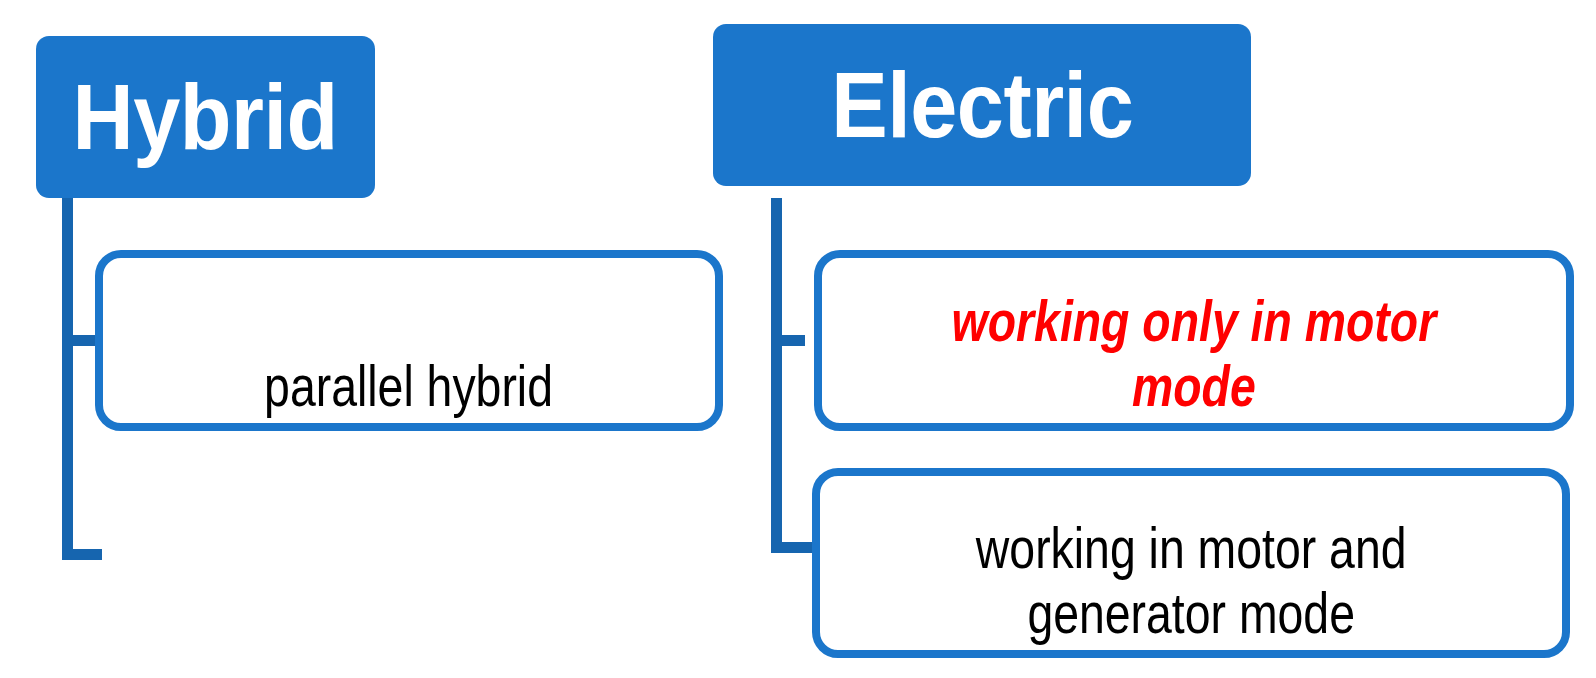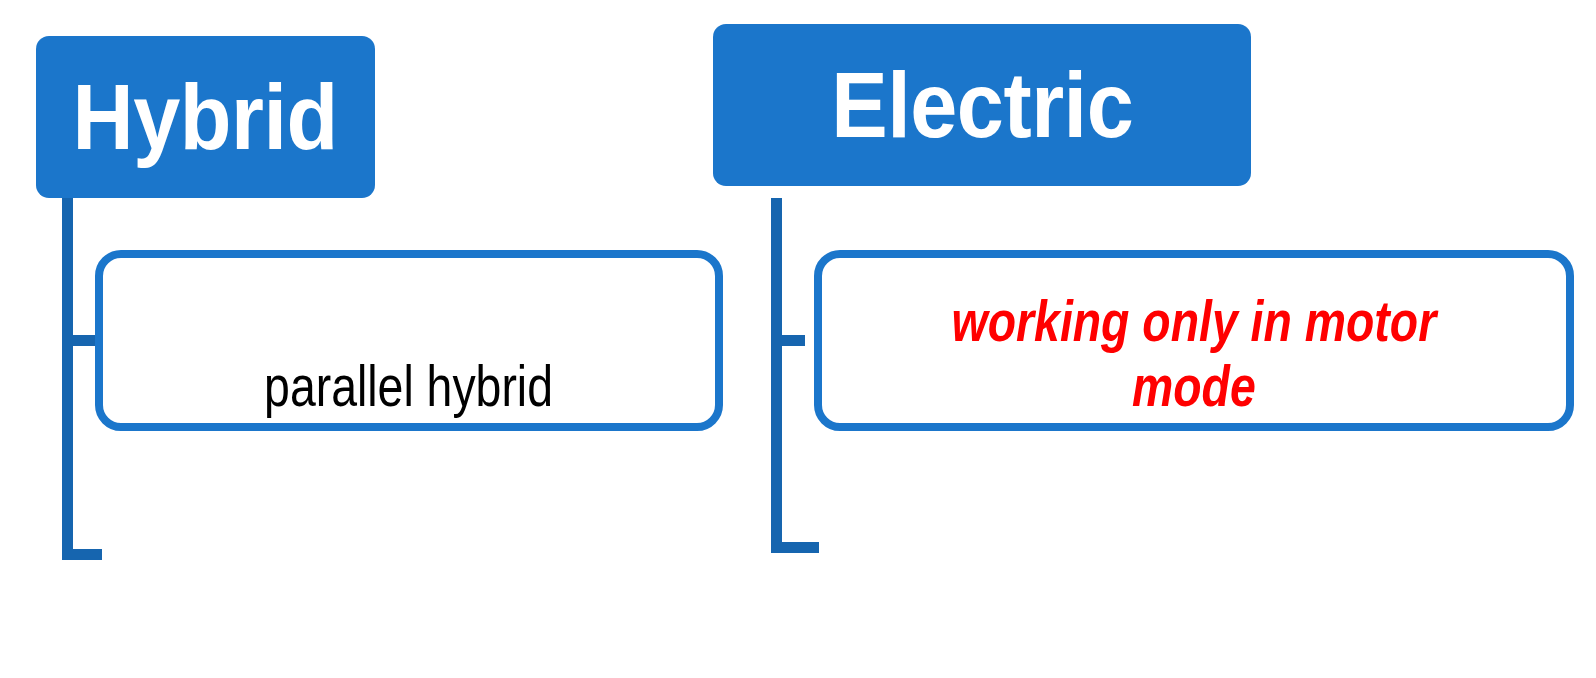--- a/index.html
+++ b/index.html
@@ -111,14 +111,18 @@
 
   <div class="node-root" id="node-electric">
     <span class="node-label">Electric</span>
   </div>
 
   <div class="node-leaf is-alert" id="node-motor-only">
     <span class="node-label">working only in motor
 mode</span>
   </div>
 
+  <div class="node-leaf" id="node-motor-generator">
+    <span class="node-label">working in motor and
+generator mode</span>
+  </div>
 
 </div>
 
 </body></html>

